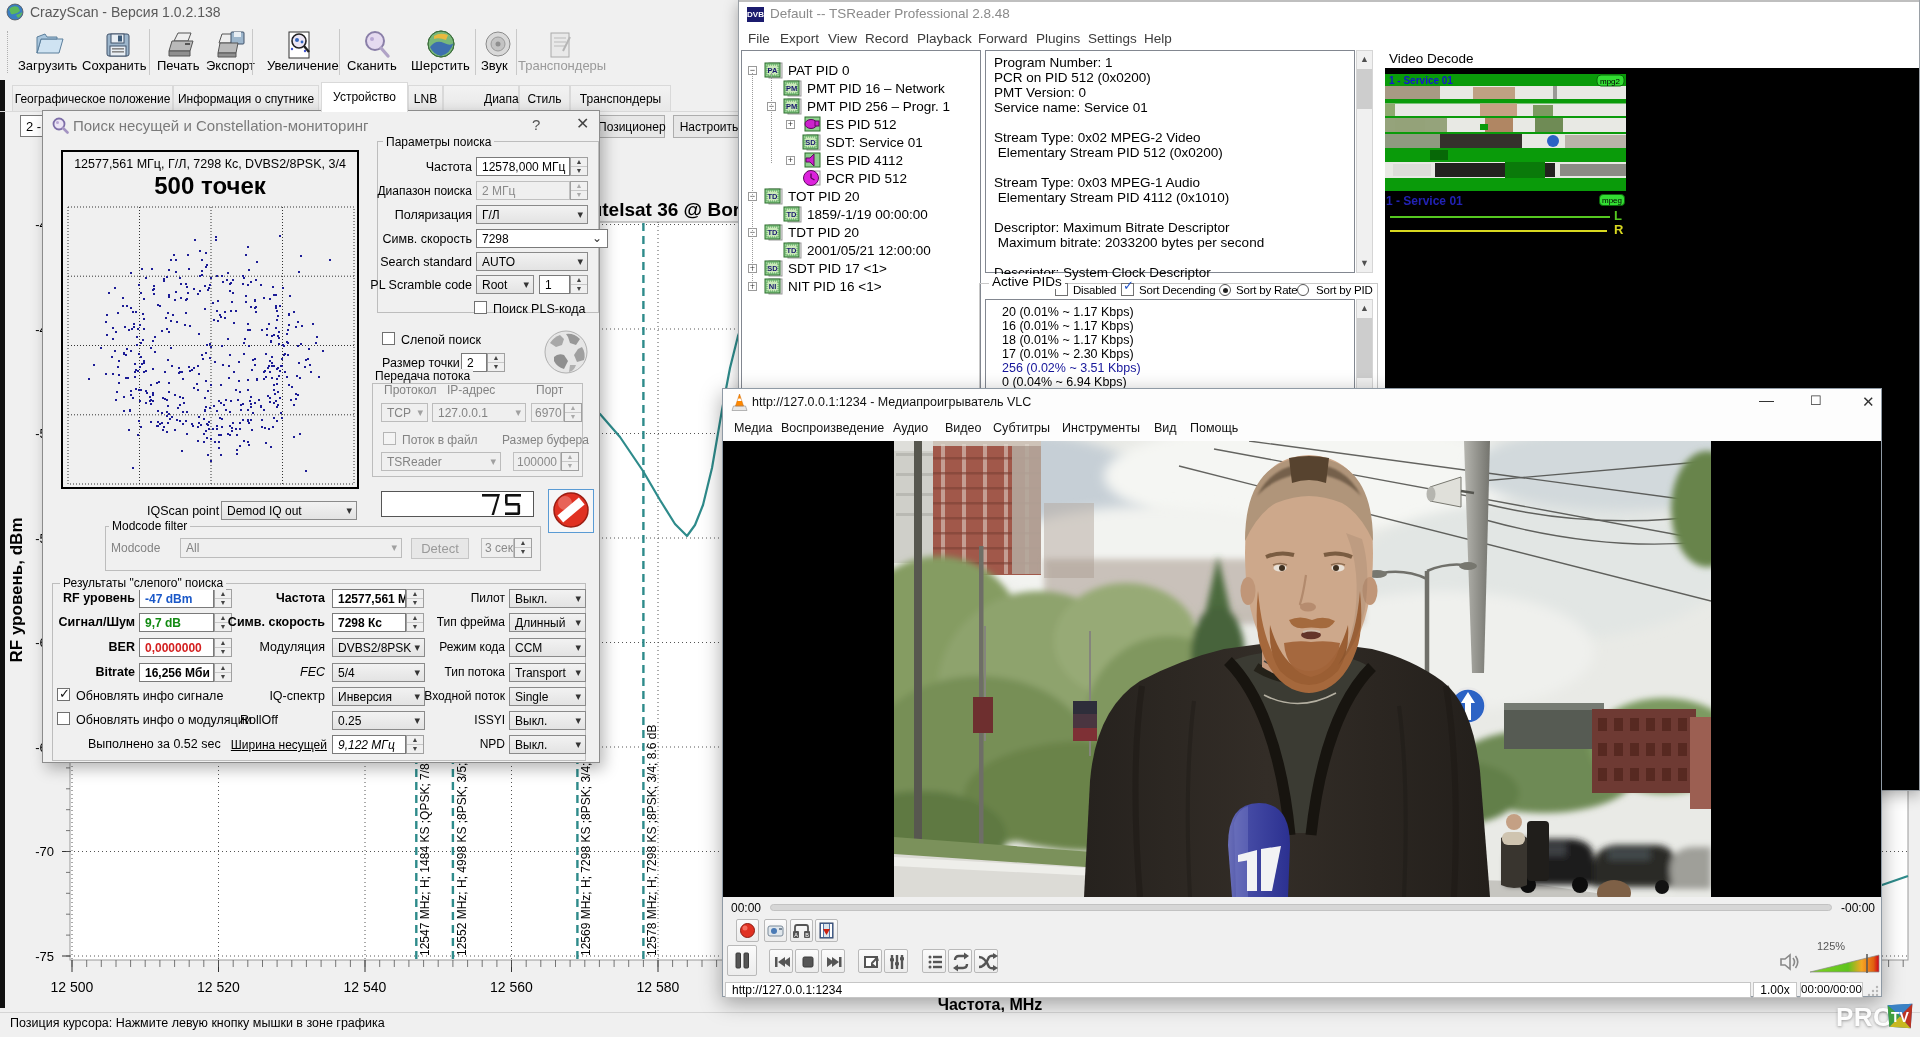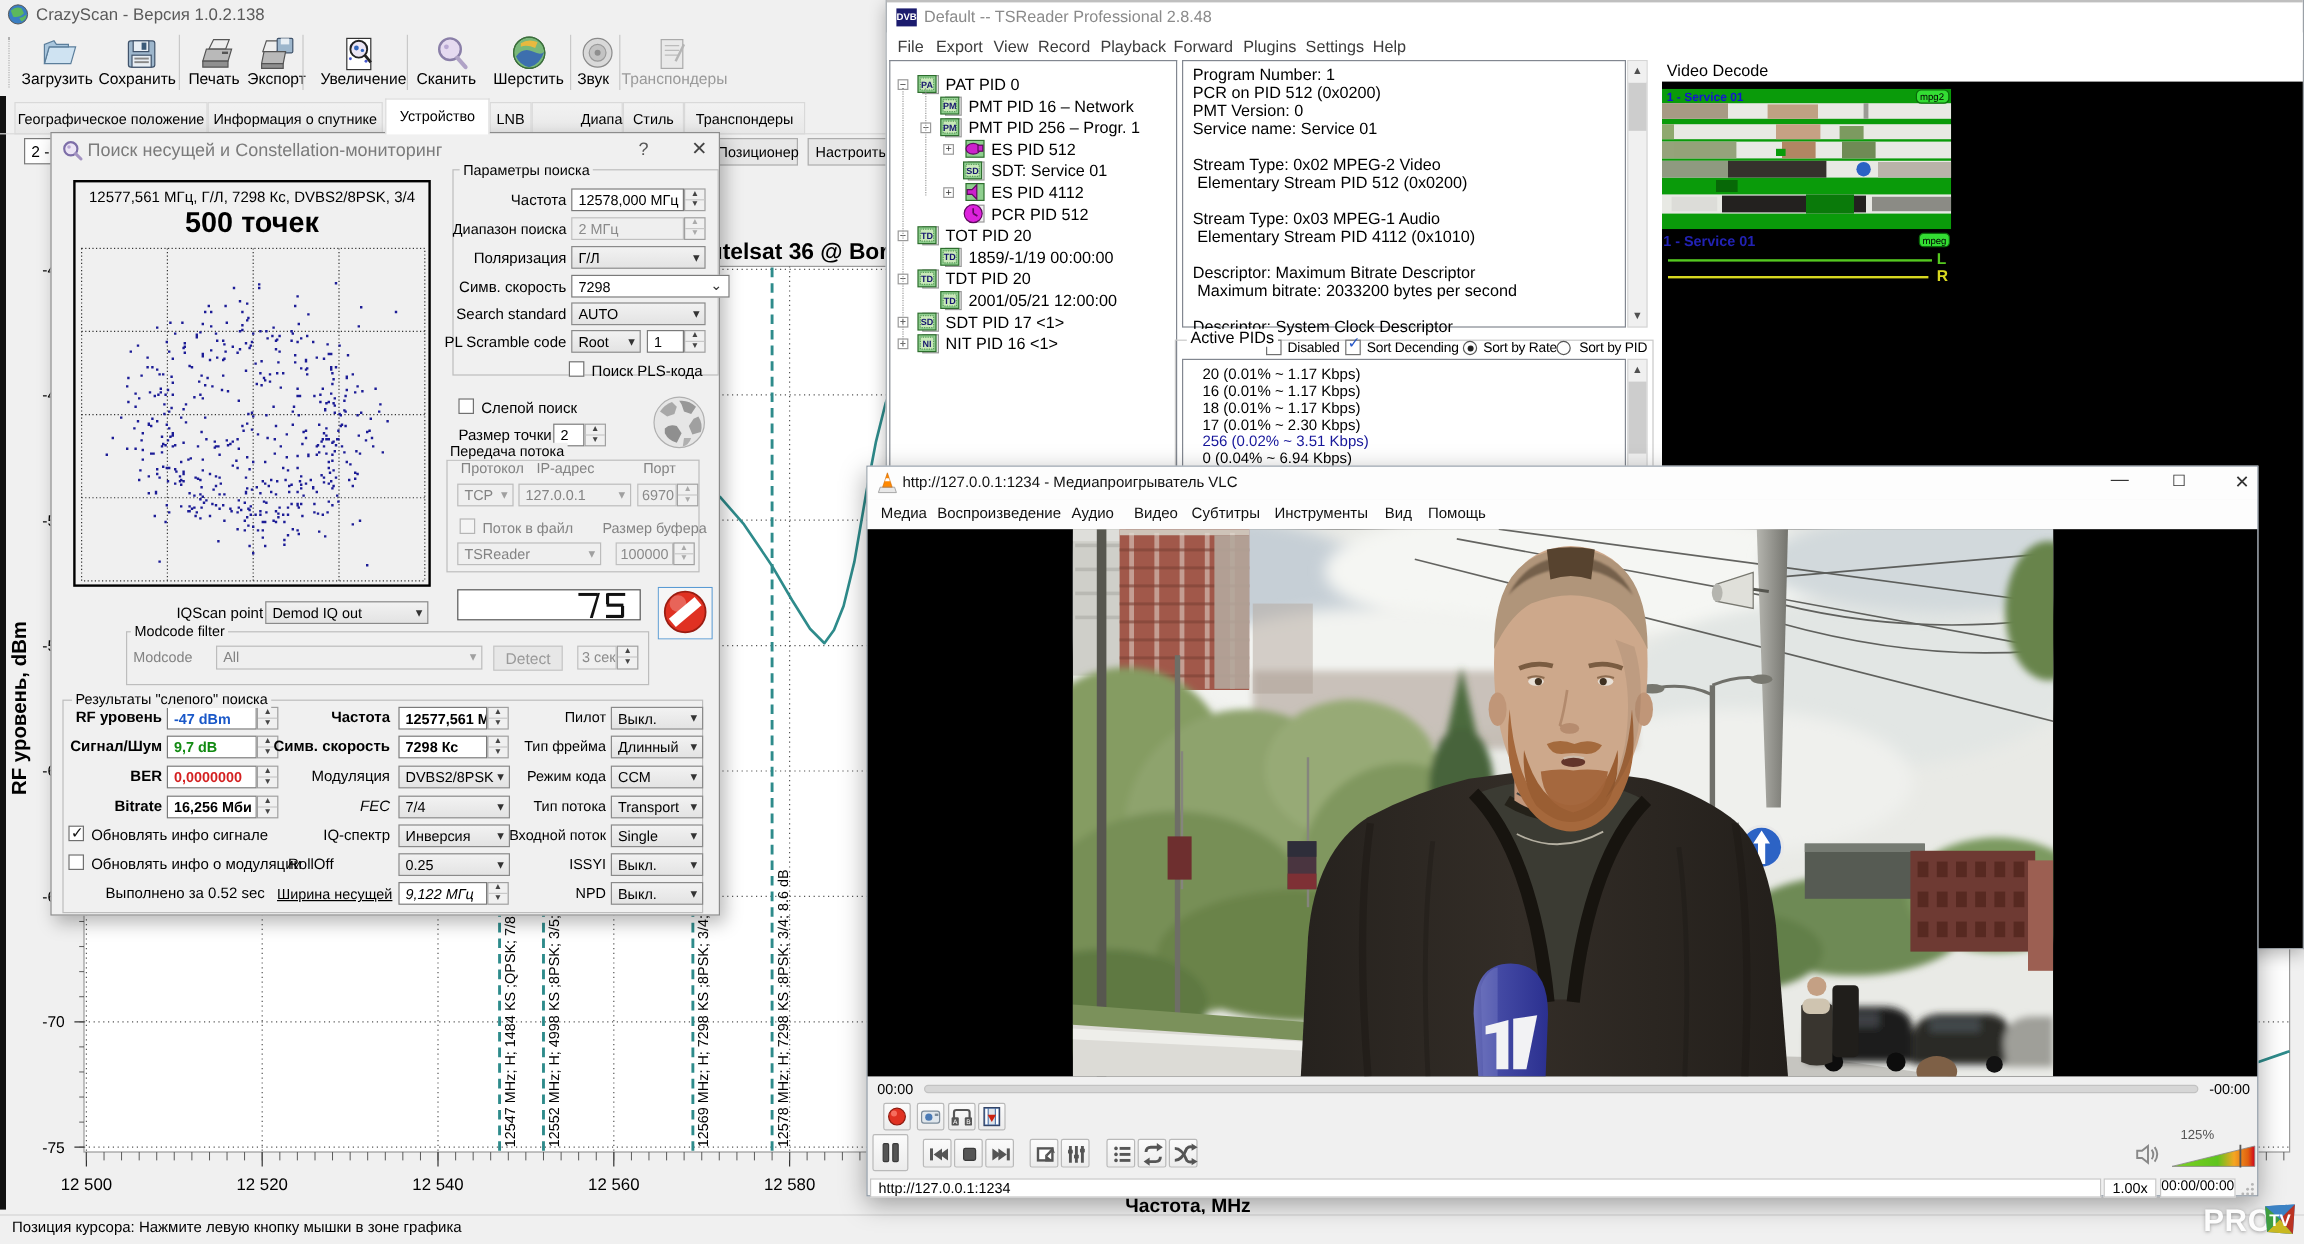--- a/index.html
+++ b/index.html
@@ -534,21 +534,21 @@
     </div>
 <div class="lab r" style="left:150px;top:504px;width:132px;text-align:right;font-weight:bold;font-size:12.5px;">Симв. скорость</div>
 <div class="field" style="left:289px;top:502px;width:74px;height:19px;font-weight:bold;">7298 Кс</div>
 <div class="spinner" style="left:363px;top:502px;height:19px;">
       <i>▲</i>
       <i class="dn">▼</i>
     </div>
 <div class="lab r" style="left:150px;top:529px;width:132px;text-align:right;font-weight:normal;font-size:12.5px;">Модуляция</div>
 <div class="combo" style="left:289px;top:527px;width:93px;height:19px;">DVBS2/8PSK</div>
 <div class="lab r" style="left:150px;top:554px;width:132px;text-align:right;font-weight:normal;font-size:12.5px;font-style:italic;">FEC</div>
-<div class="combo" style="left:289px;top:552px;width:93px;height:19px;">7/4</div>
+<div class="combo" style="left:289px;top:552px;width:93px;height:19px;">5/4</div>
 <div class="lab r" style="left:150px;top:578px;width:132px;text-align:right;font-weight:normal;font-size:12.5px;">IQ-спектр</div>
 <div class="combo" style="left:289px;top:576px;width:93px;height:19px;">Инверсия</div>
 <div class="lab r" style="left:150px;top:602px;width:132px;text-align:center;font-weight:normal;font-size:12.5px;">RollOff</div>
 <div class="combo" style="left:289px;top:600px;width:93px;height:19px;">0.25</div>
 <div class="lab" style="left:186px;top:627px;width:98px;text-align:right;font-size:12px;text-decoration:underline;">Ширина несущей</div>
 <div class="field" style="left:289px;top:624px;width:74px;height:19px;font-style:italic;">9,122 МГц</div>
 <div class="spinner" style="left:363px;top:624px;height:19px;">
       <i>▲</i>
       <i class="dn">▼</i>
     </div>

